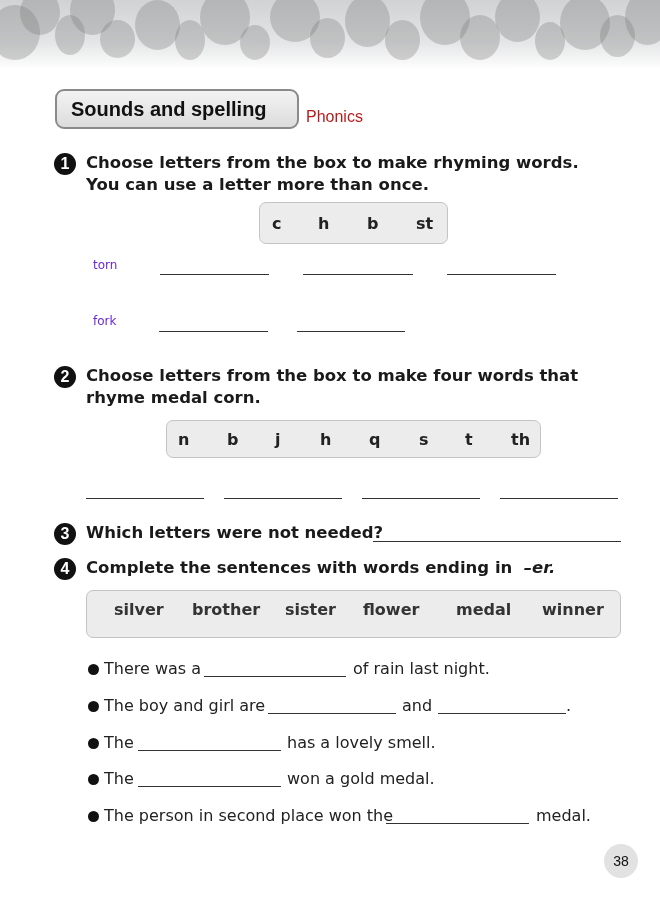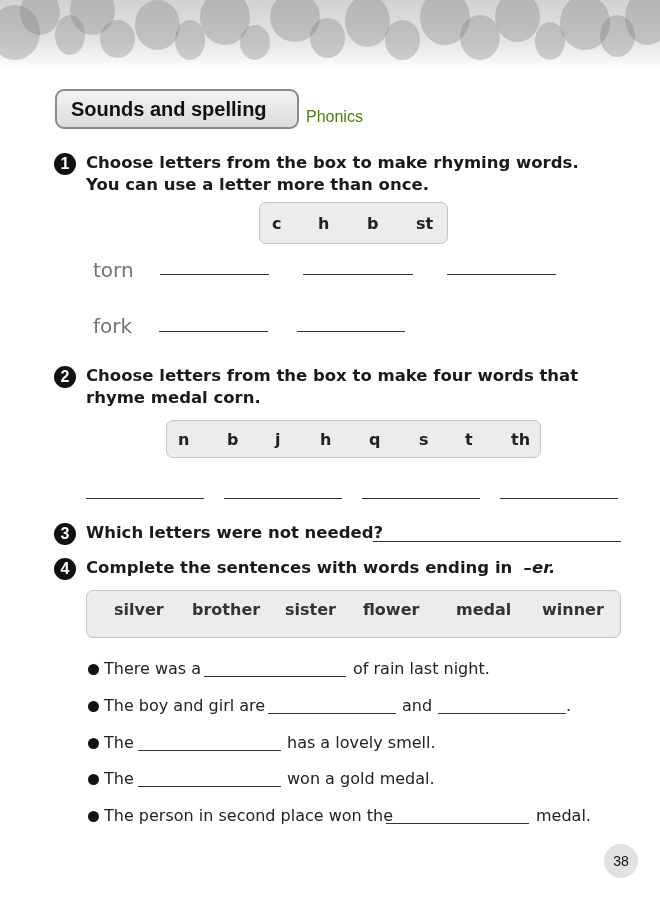--- a/index.html
+++ b/index.html
@@ -7,29 +7,29 @@
       font-family: "DejaVu Sans", sans-serif; color: #1a1a1a; }
     .banner { position: absolute; left: 0; top: 0; width: 660px; height: 70px;
       background: linear-gradient(#d0d2d4, #e4e5e6 60%, #ffffff); overflow: hidden; }
     .bubble { position: absolute; border-radius: 50%; background: rgba(120,120,120,0.32); }
     .title-box { position: absolute; left: 55px; top: 89px; width: 244px; height: 40px;
       border: 2px solid #8a8a8a; border-radius: 9px;
       background: linear-gradient(#f3f3f3, #dcdcdc); box-sizing: border-box;
       font-family: "Liberation Sans", sans-serif; font-weight: bold; font-size: 20px;
       line-height: 36px; padding-left: 14px; color: #111; }
     .subtitle { position: absolute; left: 306px; top: 108px; font-family: "Liberation Sans", sans-serif;
-      font-size: 16px; color: #4d7c0f; }
+      font-size: 16px; color: #b91c1c; }
     .qnum { position: absolute; width: 22px; height: 22px; border-radius: 50%; background: #111;
       color: #fff; font-family: "Liberation Sans", sans-serif; font-weight: bold; font-size: 16px;
       line-height: 22px; text-align: center; }
     .qtext { position: absolute; font-weight: bold; font-size: 16.5px; line-height: 22px; color: #1a1a1a; }
     .letterbox { position: absolute; background: #ececec; border: 1px solid #c4c4c4; border-radius: 7px;
       box-sizing: border-box; display: flex; align-items: center; }
     .letterbox span { position: absolute; font-weight: bold; font-size: 16px; color: #222; }
-    .word { position: absolute; font-size: 20px; color: #737373; }
+    .word { position: absolute; font-size: 12px; color: #6d28d9; }
     .line { position: absolute; height: 0; border-top: 1px solid #333; }
     .wordbank span { position: absolute; font-size: 16px; color: #333; top: 9px; }
     .bullet { position: absolute; width: 11px; height: 11px; border-radius: 50%; background: #111; }
     .sent { position: absolute; font-size: 16px; color: #222; white-space: nowrap; }
     .pagenum { position: absolute; left: 604px; top: 844px; width: 34px; height: 34px; border-radius: 50%;
       background: #e2e2e2; font-family: "Liberation Sans", sans-serif; font-size: 14px;
       line-height: 34px; text-align: center; color: #111; }
   </style>
 </head>
 <body>

